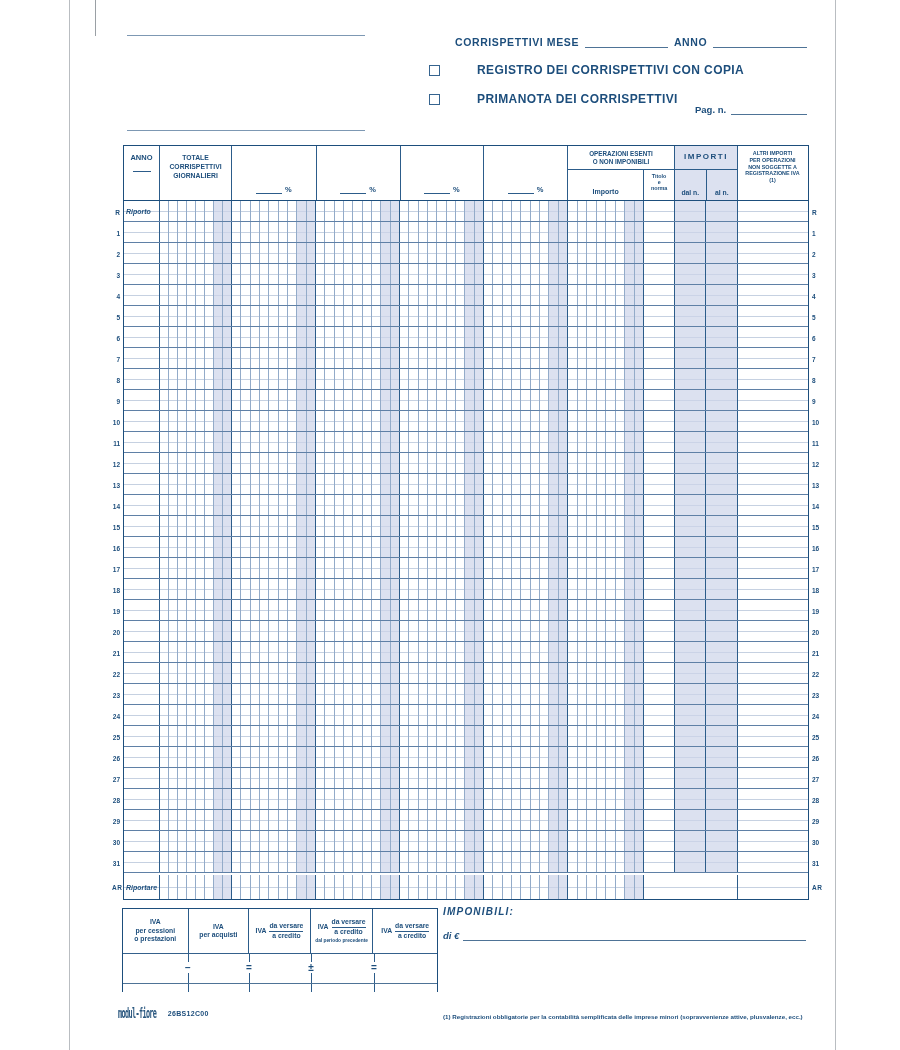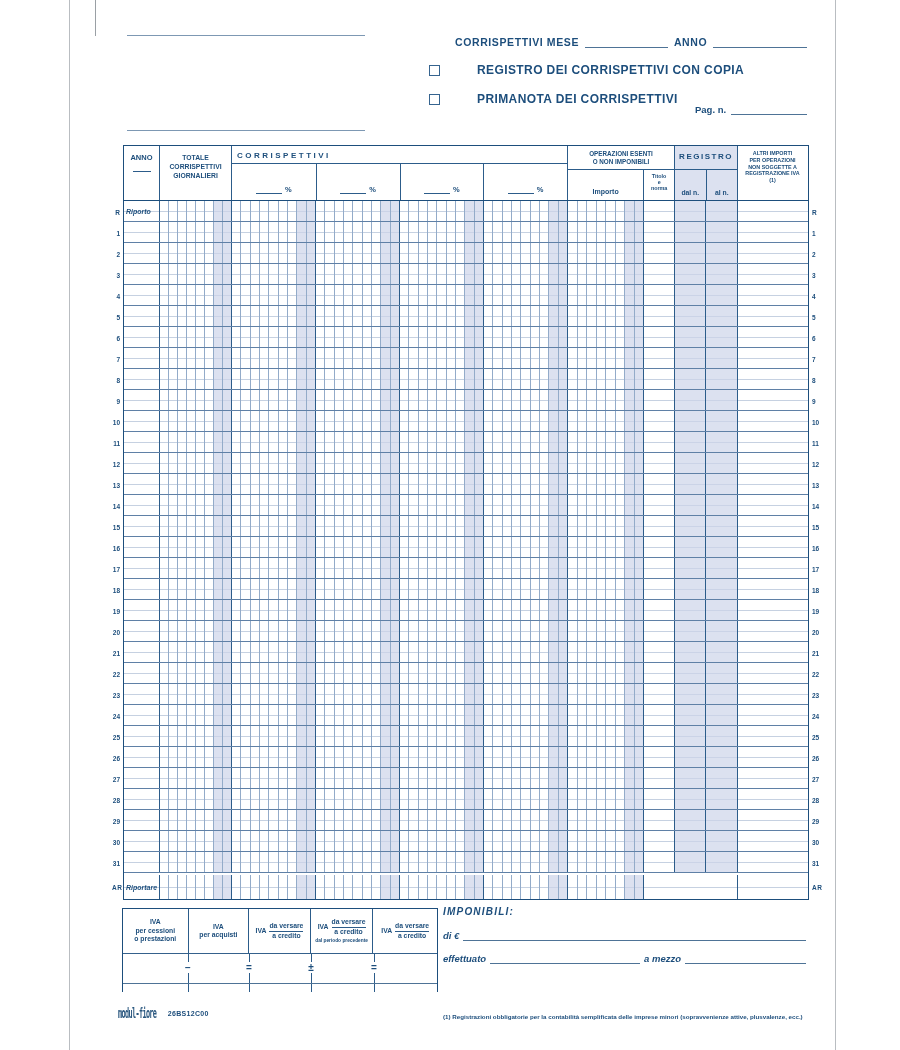--- a/index.html
+++ b/index.html
@@ -191,21 +191,20 @@
     <div class="ltable">
       <div class="lhead">
         <div class="hc anno">
           <span>ANNO</span>
           <span class="hline"></span>
         </div>
         <div class="hc totale pre">TOTALE
 CORRISPETTIVI
 GIORNALIERI</div>
         <div class="hgroup corr">
-          <div class="hbar">CORRISPETTIVI</div>
           <div class="hsub">
             <div class="pc">
                 <span class="pline"></span>
                 <span>%</span>
               </div>
             <div class="pc">
                 <span class="pline"></span>
                 <span>%</span>
               </div>
             <div class="pc">
@@ -222,21 +221,21 @@
           <div class="hbar2 pre">OPERAZIONI ESENTI
 O NON IMPONIBILI</div>
           <div class="hsub">
             <div class="imp">Importo</div>
             <div class="tit pre">Titolo
 e
 norma</div>
           </div>
         </div>
         <div class="hgroup fatt">
-          <div class="fl">REGISTRO</div>
+          <div class="fl">IMPORTI</div>
           <div class="hsub">
             <div class="daln">dal n.</div>
             <div class="aln">al n.</div>
           </div>
         </div>
         <div class="hc altri pre">ALTRI IMPORTI
 PER OPERAZIONI
 NON SOGGETTE A
 REGISTRAZIONE IVA
 (1)</div>
@@ -2681,26 +2680,20 @@
         <div class="cdiv" style="left: 251px;"></div>
       </div>
   </div>
 
   <div class="vers">
     <div class="vh">IMPONIBILI:</div>
     <div class="vr">
       <span>di €</span>
       <span class="vl"></span>
     </div>
-    <div class="vr">
-      <span>effettuato</span>
-      <span class="vl fix150"></span>
-      <span>a mezzo</span>
-      <span class="vl"></span>
-    </div>
   </div>
 
   <div class="footnote">(1) Registrazioni obbligatorie per la contabilità semplificata delle imprese minori (sopravvenienze attive, plusvalenze, ecc.)</div>
 
   <div class="brand">
     <span class="brandlogo">modul-fiore</span>
     <span class="brandcode">26BS12C00</span>
   </div>
 
 </div>

